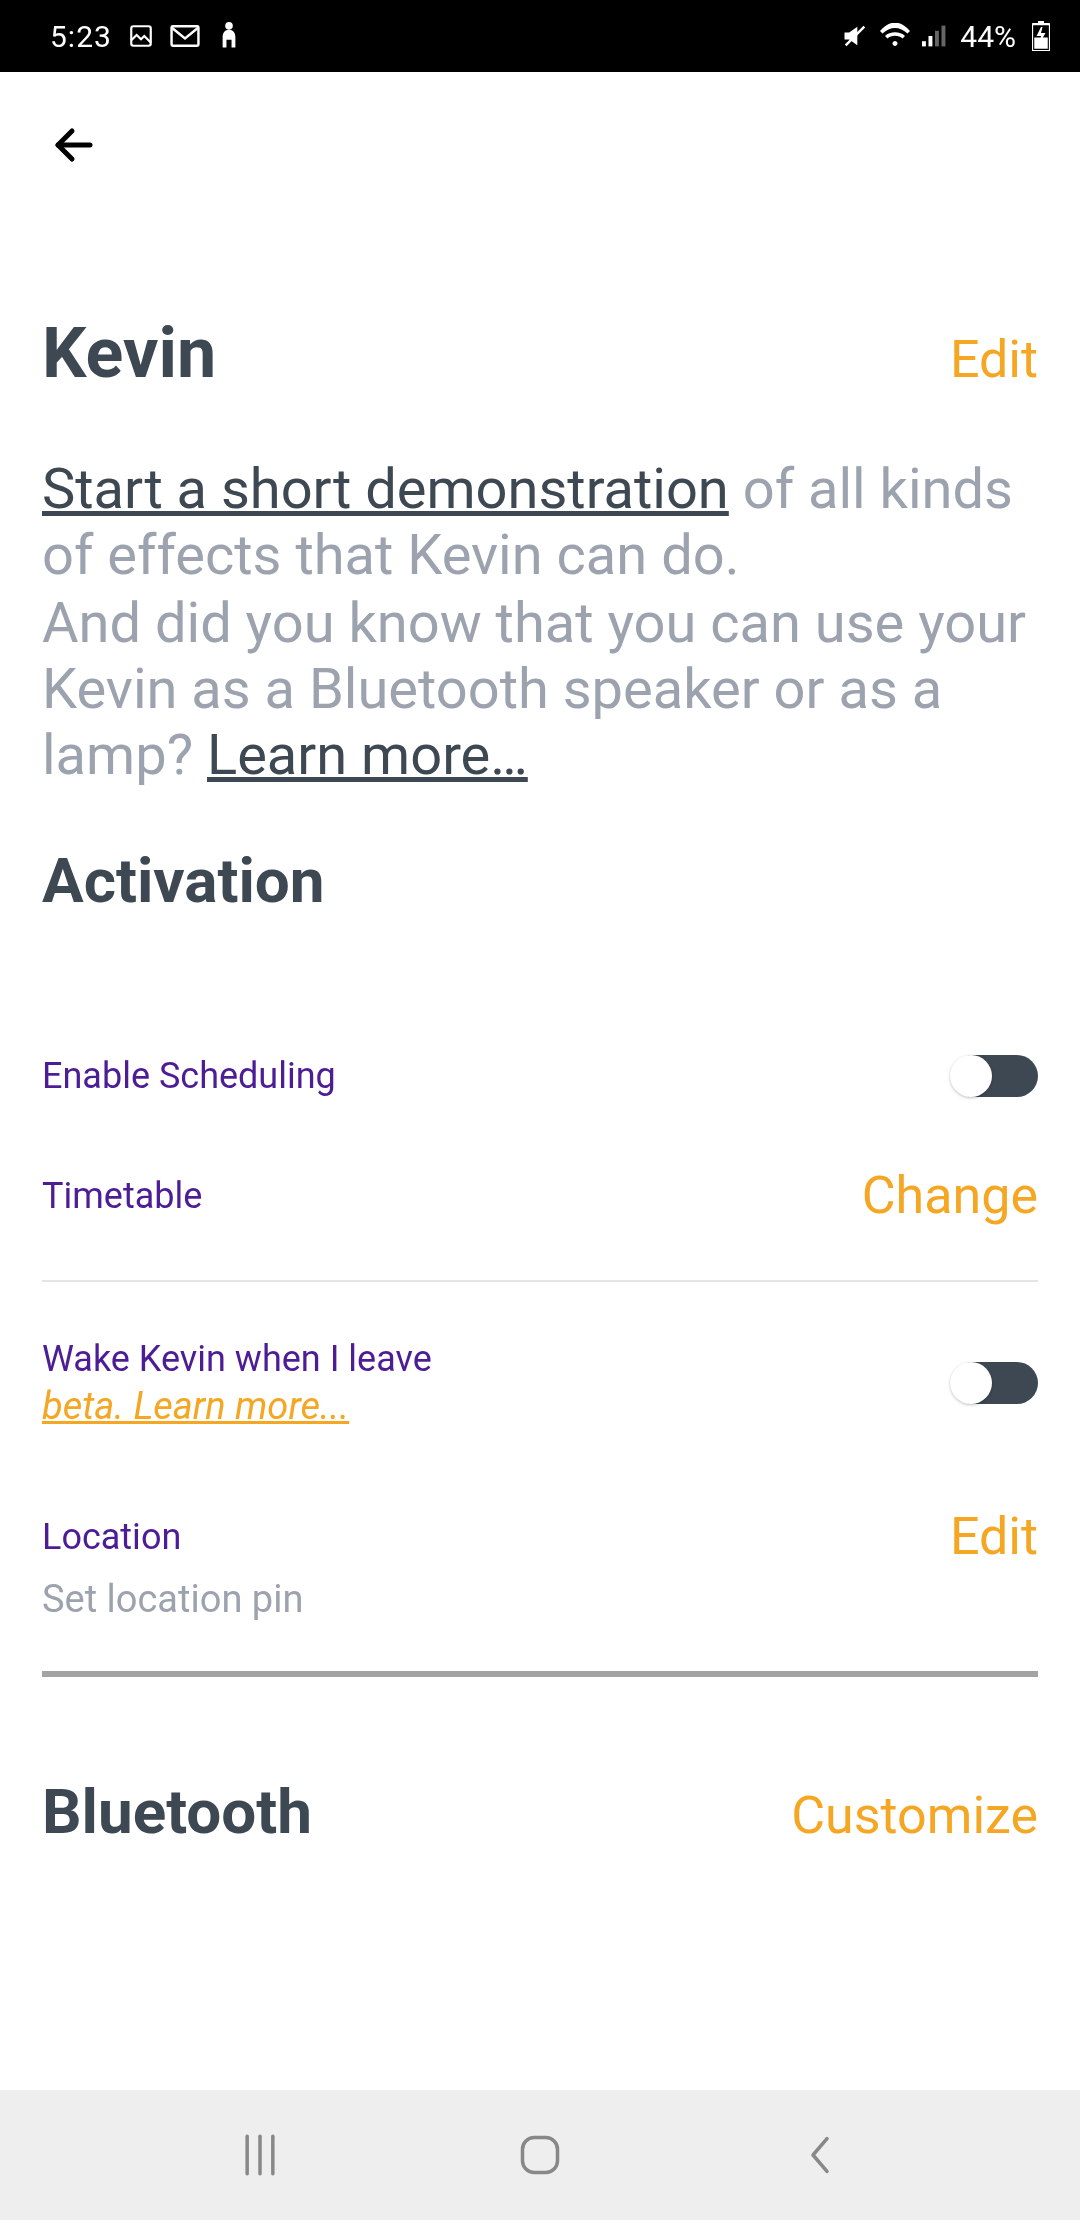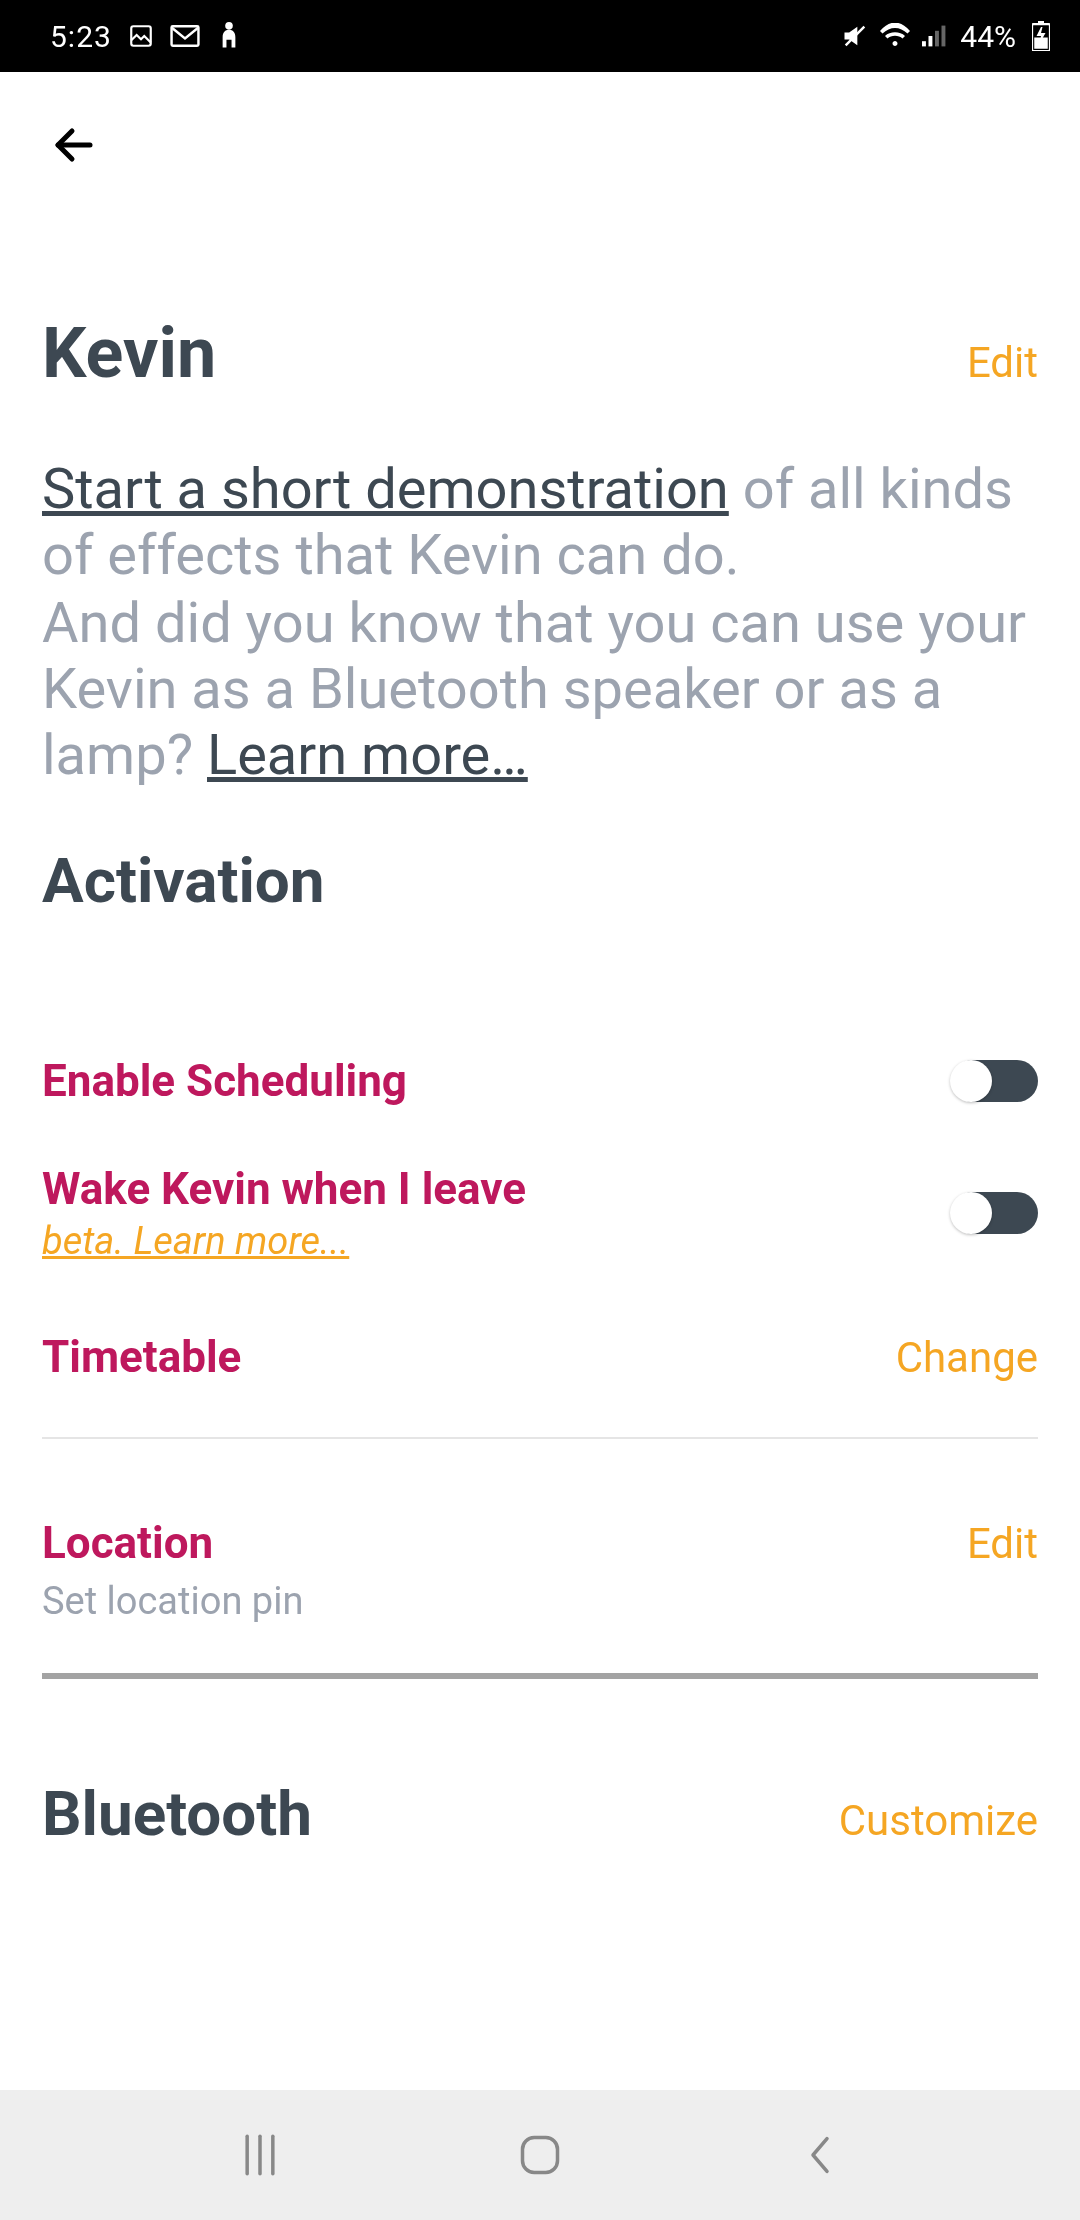--- a/index.html
+++ b/index.html
@@ -68,21 +68,21 @@
       justify-content: space-between;
       margin-top: 100px;
     }
     .page-title {
       font-size: 70px;
       font-weight: 700;
       color: #3d4852;
     }
     .accent-link {
       color: #f5a623;
-      font-size: 42px;
+      font-size: 52px;
       font-weight: 400;
     }
     .description {
       margin-top: 62px;
       font-size: 56px;
       line-height: 1.18;
       color: #9ca3af;
     }
     .description .dark-link {
       color: #3d4852;
@@ -96,23 +96,23 @@
       font-weight: 700;
       color: #3d4852;
       margin-top: 56px;
     }
     .row {
       display: flex;
       align-items: center;
       justify-content: space-between;
     }
     .row-label {
-      font-size: 44px;
-      color: #be185d;
-      font-weight: 700;
+      font-size: 36px;
+      color: #4c1d95;
+      font-weight: 400;
     }
     .row-sub {
       font-size: 38px;
       color: #9ca3af;
       margin-top: 10px;
     }
     .beta-link {
       font-size: 38px;
       color: #f5a623;
       font-style: italic;
@@ -250,35 +250,35 @@
 
   <h2 class="section-heading">Activation</h2>
 
   <div class="row row1">
     <span class="row-label">Enable Scheduling</span>
     <div class="toggle">
       <div class="toggle-knob"></div>
     </div>
   </div>
 
+  <div class="row row2">
+    <span class="row-label">Timetable</span>
+    <span class="accent-link">Change</span>
+  </div>
+
   <div class="row row3">
     <div>
       <div class="row-label">Wake Kevin when I leave</div>
       <span class="beta-link">beta. Learn more...</span>
     </div>
     <div class="toggle">
       <div class="toggle-knob"></div>
     </div>
   </div>
 
-  <div class="row row2">
-    <span class="row-label">Timetable</span>
-    <span class="accent-link">Change</span>
-  </div>
-
   <div class="row row4">
     <span class="row-label">Location</span>
     <span class="accent-link">Edit</span>
   </div>
   <div class="row5">
     <div class="row-sub">Set location pin</div>
   </div>
 
   <div class="row row6">
     <span class="simulation-heading">Bluetooth</span>

